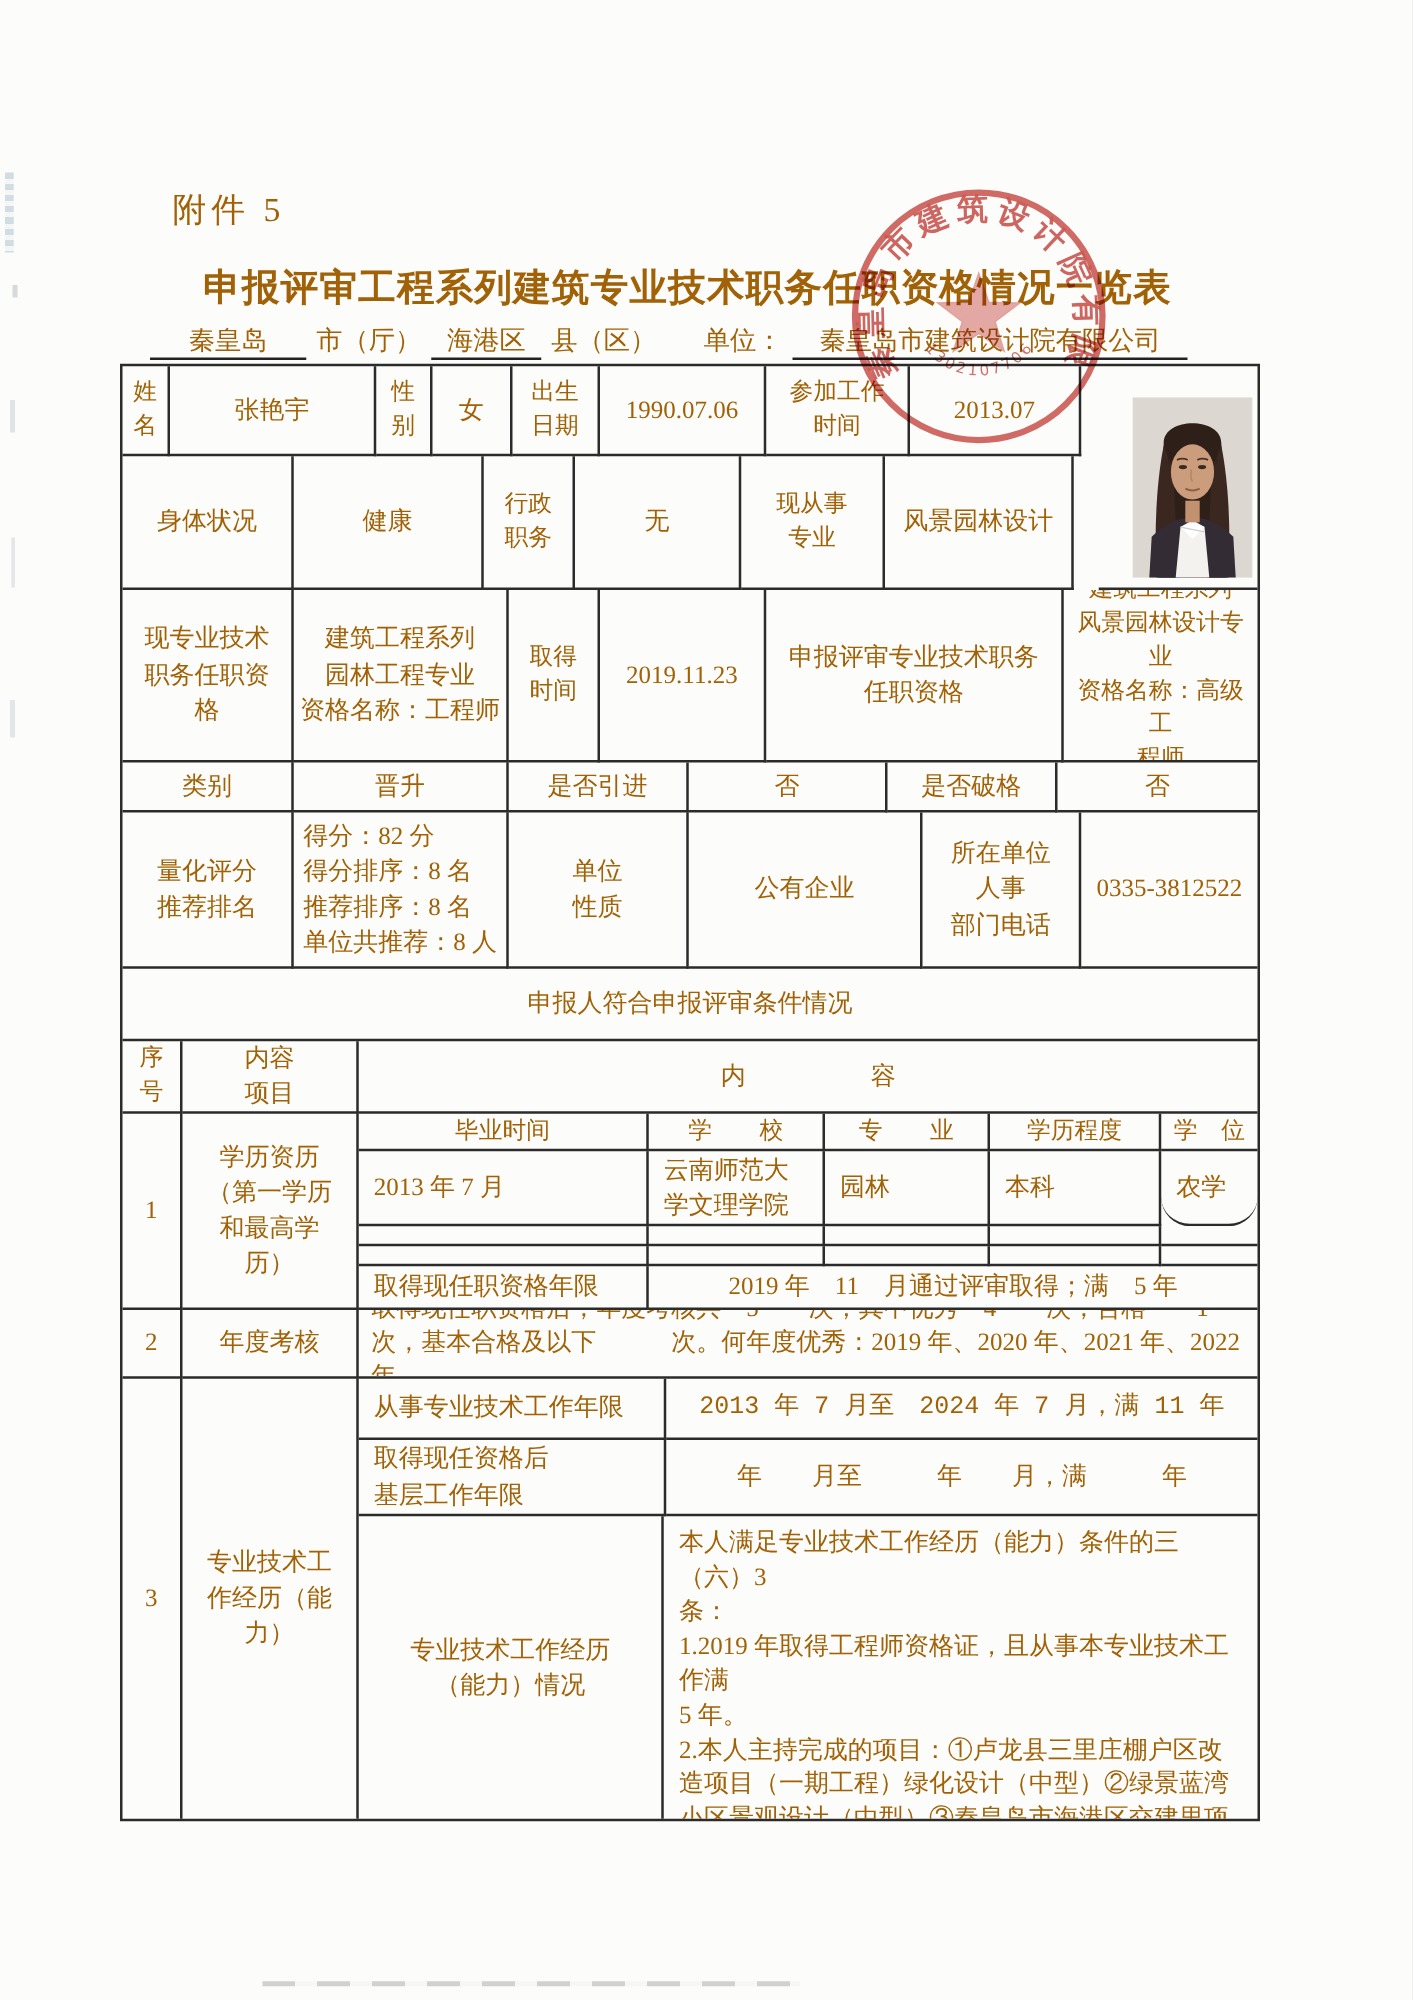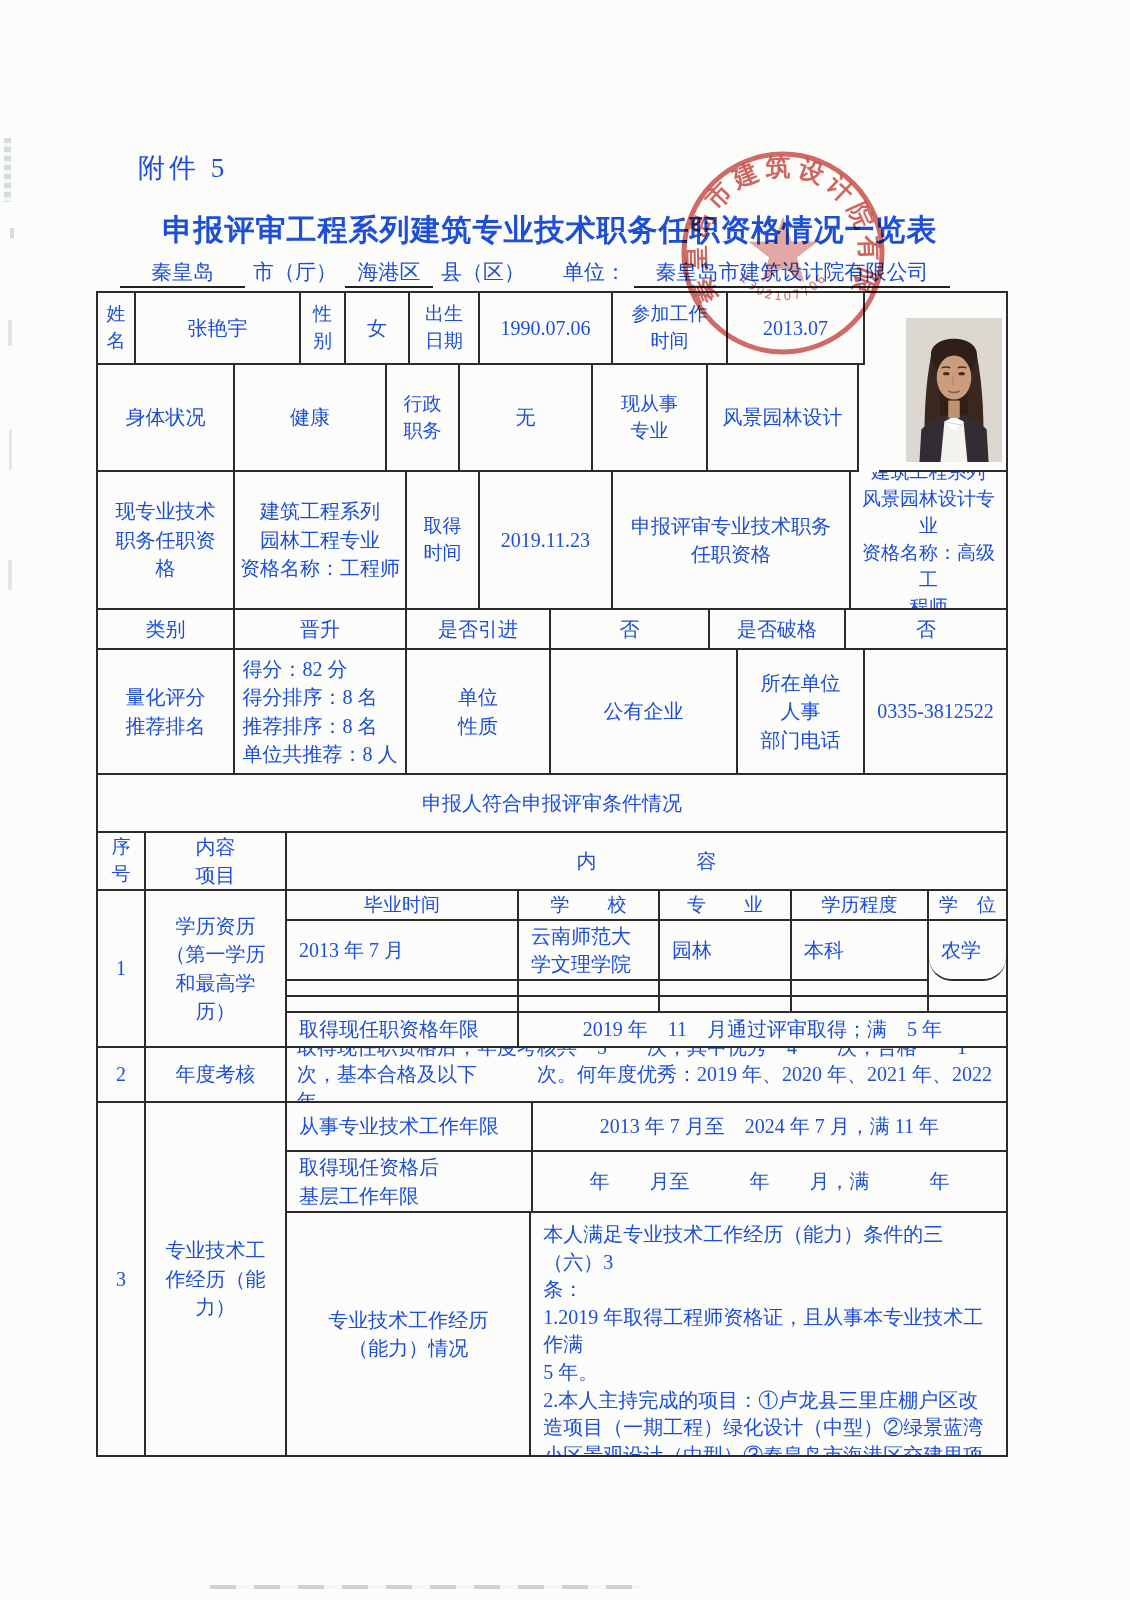--- a/index.html
+++ b/index.html
@@ -1,17 +1,17 @@
 <!DOCTYPE html>
 <html><head>
 <meta charset="utf-8">
 <style>
   html,body{margin:0;padding:0;background:#e8e8e8;}
   .page{position:relative;width:1130px;height:1600px;background:#fcfcfa;margin:0 auto;
-        font-family:"Liberation Serif","DejaVu Serif",serif;color:#1d4ed8;overflow:hidden;}
+        font-family:"Liberation Serif","DejaVu Serif",serif;color:#a16207;overflow:hidden;}
   .abs{position:absolute;}
   .attachment{left:138px;top:150px;font-size:27px;letter-spacing:4px;}
   .doc-title{left:96px;top:210px;width:908px;text-align:center;font-size:30px;font-weight:bold;letter-spacing:1px;}
   .filing{left:120px;top:258px;font-size:21px;white-space:nowrap;}
   .filing .u{display:inline-block;border-bottom:2px solid #222;text-align:center;}
   .filing .city{min-width:125px;}
   .filing .lbl{margin:0 8px;}
   .filing .district{min-width:88px;}
   .filing .unitlbl{margin-left:30px;}
   .filing .unit{min-width:300px;margin-left:8px;padding:0 8px;}
@@ -230,21 +230,21 @@
     </div>
 
     <div class="hrow" style="height:352px;">
       <div class="c nbb" style="width:48px;">3</div>
       <div class="c nbb" style="width:141px;">专业技术工
 作经历（能
 力）</div>
       <div class="col" style="width:719px;">
         <div class="row" style="height:49px;">
           <div class="c left" style="width:246px;">从事专业技术工作年限</div>
-          <div class="c nbr" style="width:473px;">2013 年 7 月至　2024 年 7 月，满 11 年</div>
+          <div class="c nbr" style="width:473px;font-family:Liberation Mono, monospace;">2013 年 7 月至　2024 年 7 月，满 11 年</div>
         </div>
         <div class="row" style="height:61px;">
           <div class="c left" style="width:246px;">取得现任资格后
 基层工作年限</div>
           <div class="c nbr" style="width:473px;">年　　月至　　　年　　月，满　　　年</div>
         </div>
         <div class="row" style="height:242px;">
           <div class="c nbb" style="width:246px;">专业技术工作经历
 （能力）情况</div>
           <div class="c nbr nbb topleft" style="width:478px;line-height:1.38;">本人满足专业技术工作经历（能力）条件的三（六）3

